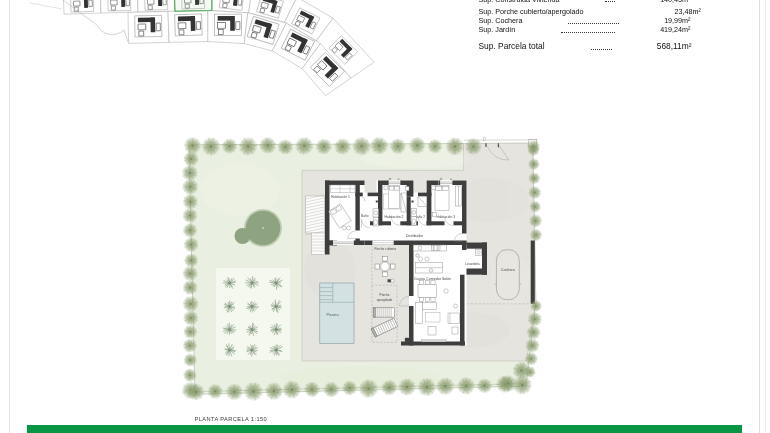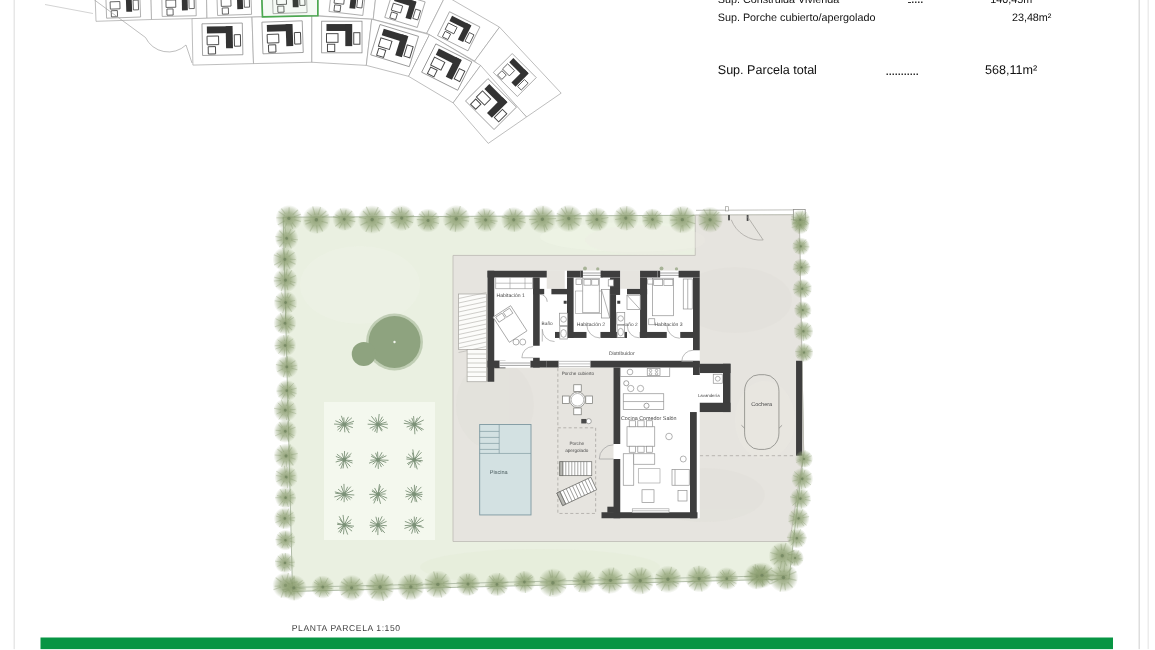--- a/index.html
+++ b/index.html
@@ -25,21 +25,31 @@
         <span class="lead"></span>
         <span>140,45m²</span>
       </div>
 
   <div class="trow" style="top:7.6px;">
         <span>Sup. Porche cubierto/apergolado</span>
         <span class="lead"></span>
         <span>23,48m²</span>
       </div>
 
-
+  <div class="trow" style="top:16.9px;">
+        <span>Sup. Cochera</span>
+        <span class="lead"></span>
+        <span>19,99m²</span>
+      </div>
+
+  <div class="trow" style="top:26.2px;">
+        <span>Sup. Jardín</span>
+        <span class="lead"></span>
+        <span>419,24m²</span>
+      </div>
 
   <div class="trow btotal" style="top:41.6px;width:213px;">
         <span>Sup. Parcela total</span>
         <span class="lead"></span>
         <span>568,11m²</span>
       </div>
 </div>
 
 <svg width="770" height="433" viewBox="0 0 770 433" style="position:absolute;left:0;top:0;">
 <defs>

